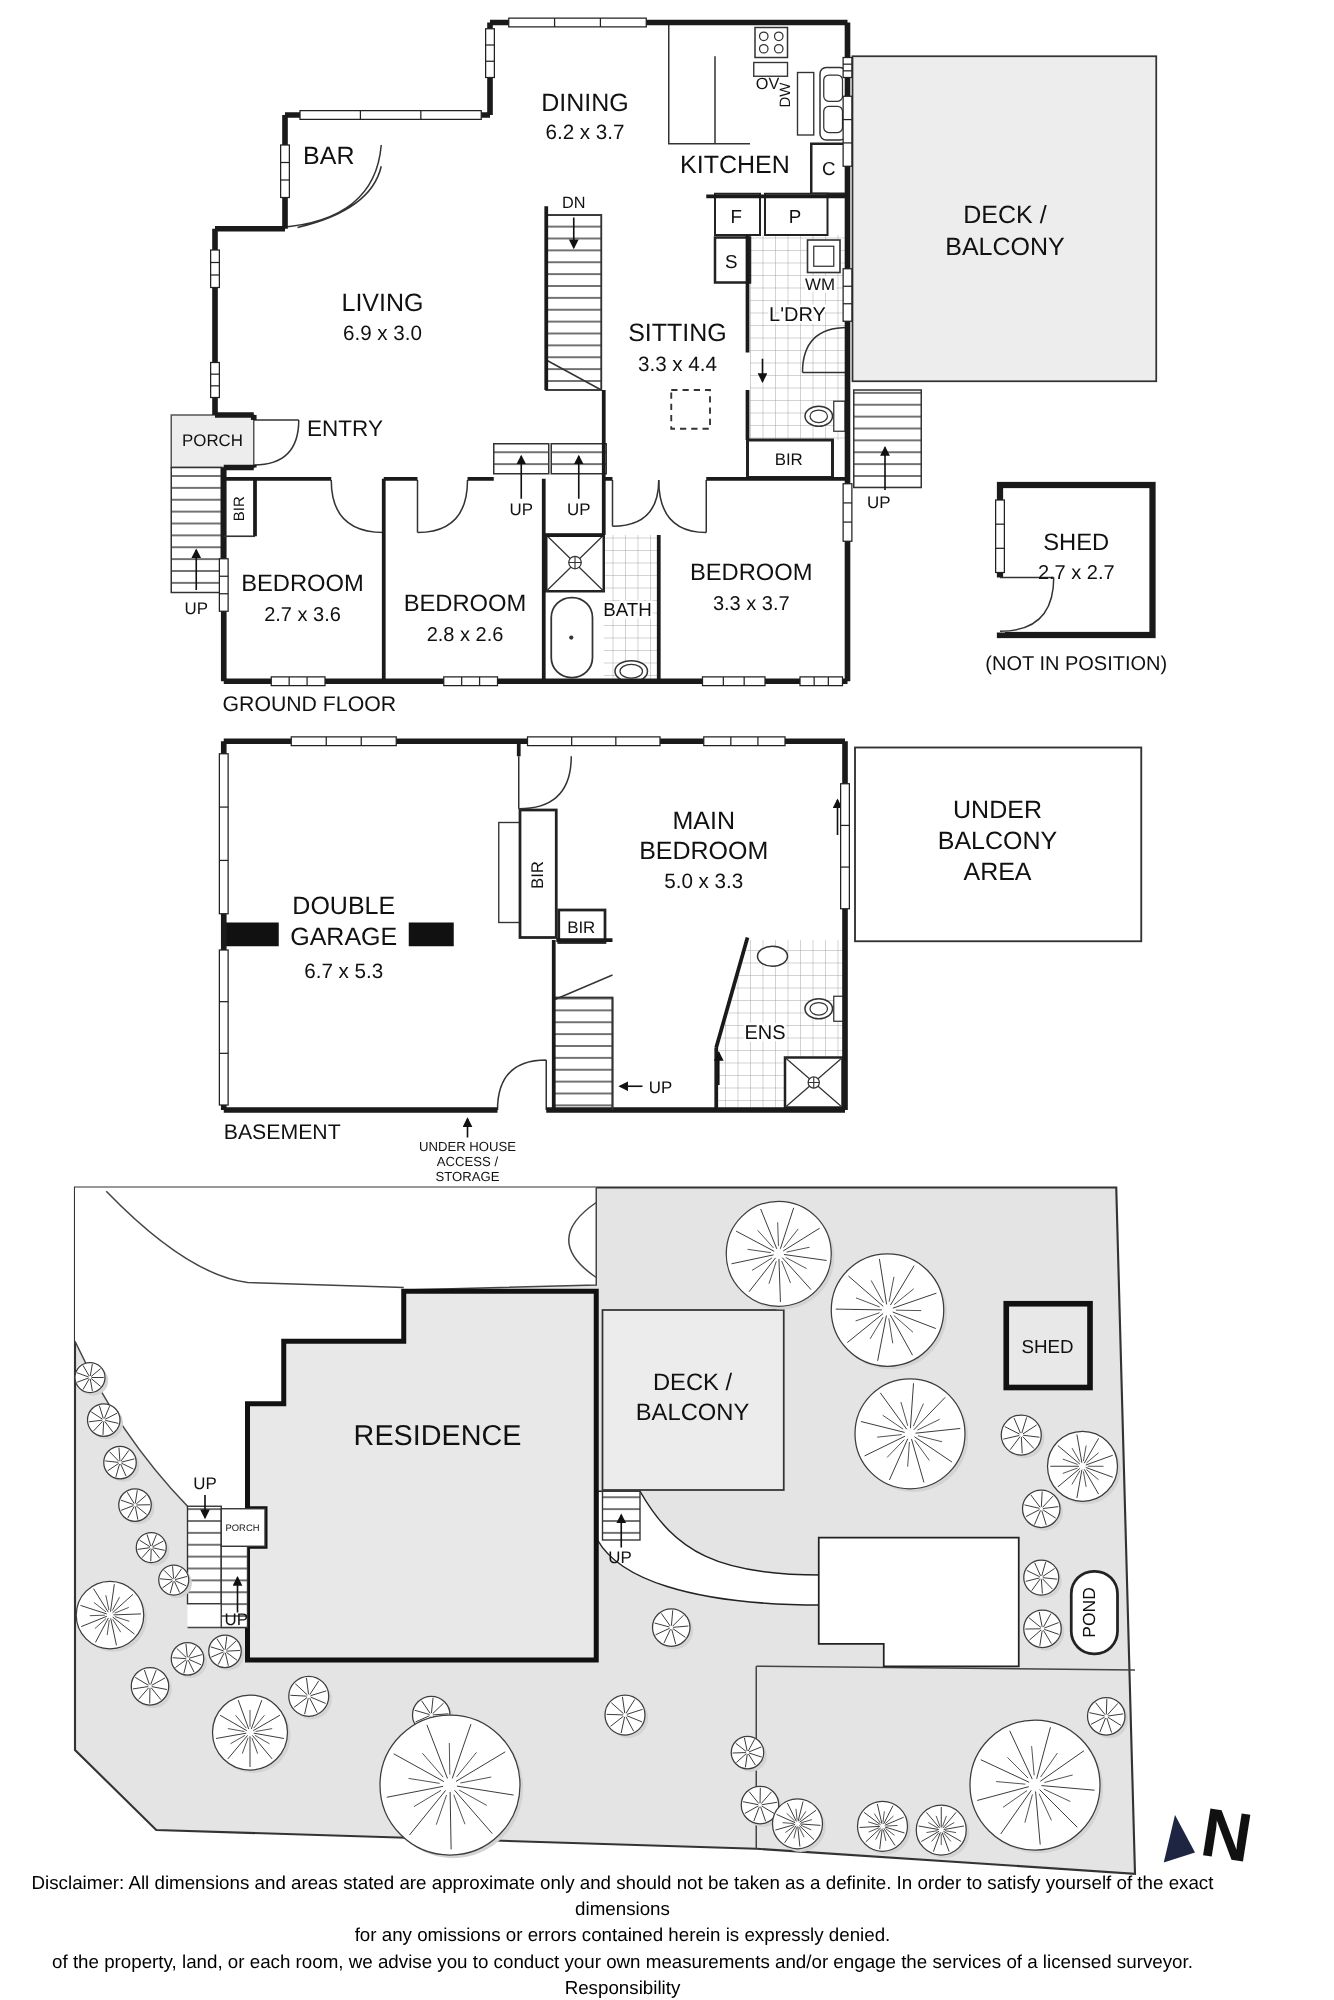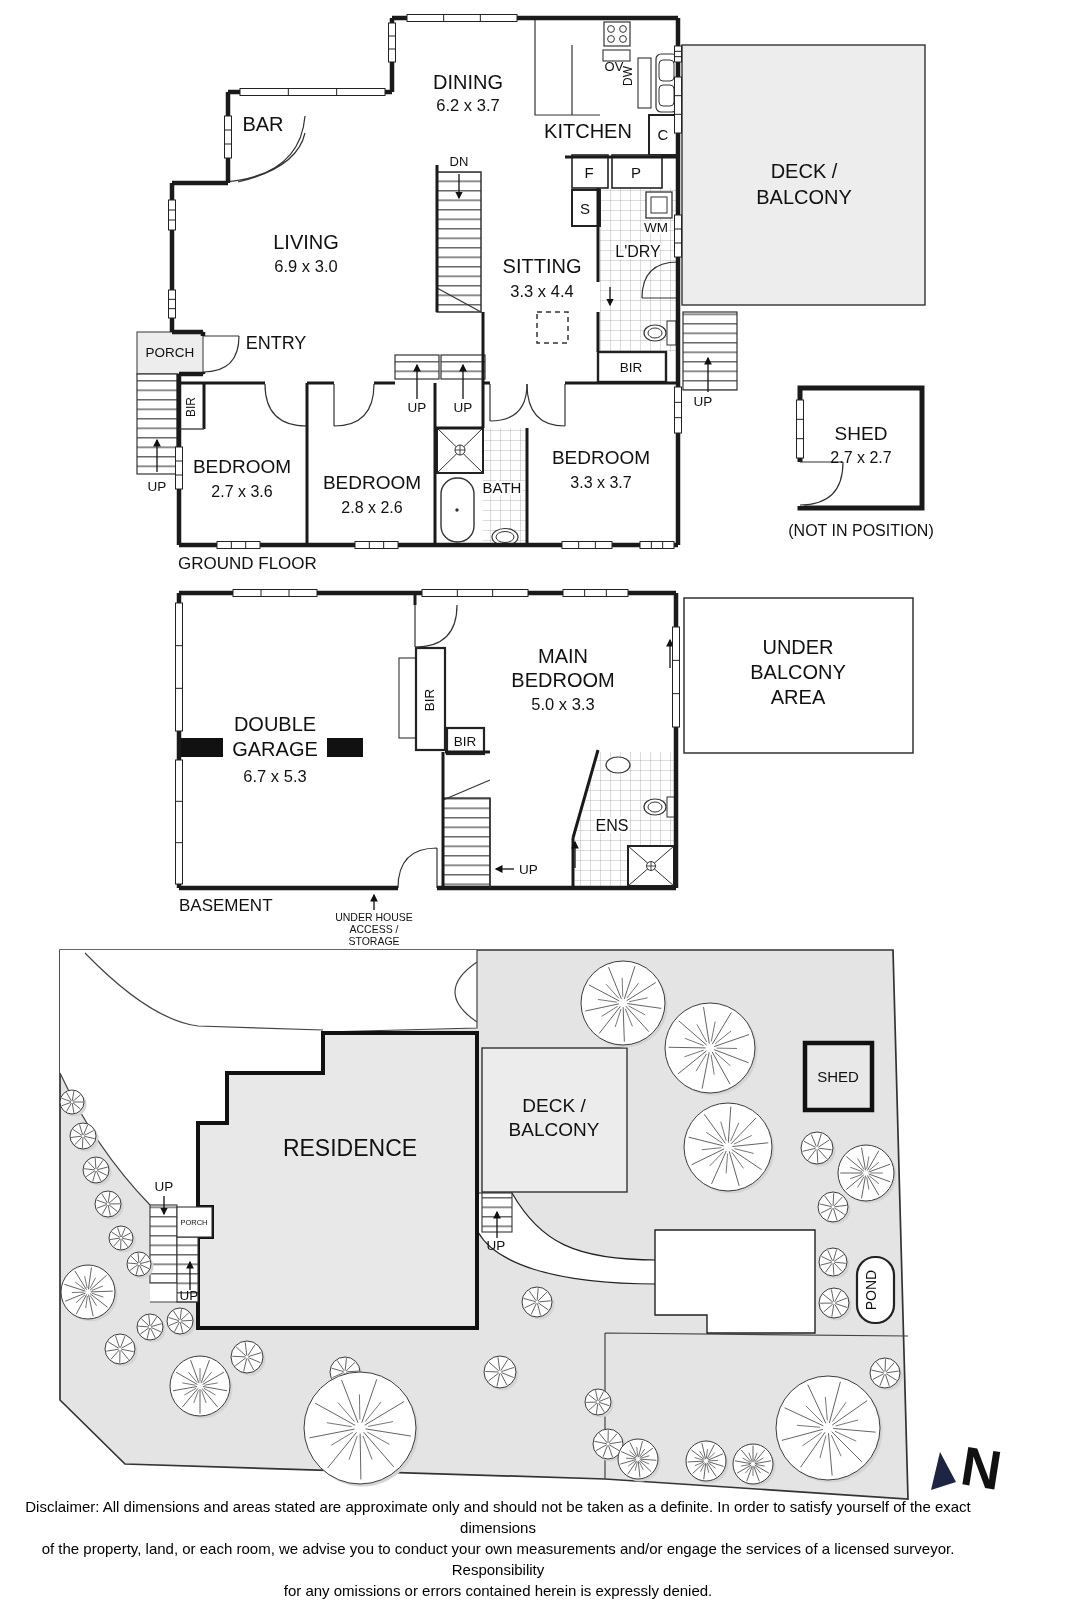--- a/index.html
+++ b/index.html
@@ -891,15 +891,15 @@
       <g>
         <rect x="672.5" y="627" width="7" height="100" fill="#fff" stroke="#222" stroke-width="1"></rect>
         <line x1="672.5" y1="660.3333333333334" x2="679.5" y2="660.3333333333334" stroke="#222" stroke-width="1"></line>
         <line x1="672.5" y1="693.6666666666666" x2="679.5" y2="693.6666666666666" stroke="#222" stroke-width="1"></line>
       </g>
     </g>
 </svg>
 
 <div id="disclaimer">
   <span style="display:block">Disclaimer: All dimensions and areas stated are approximate only and should not be taken as a definite. In order to satisfy yourself of the exact dimensions</span>
+  <span style="display:block">for any omissions or errors contained herein is expressly denied.</span>
   <span style="display:block">of the property, land, or each room, we advise you to conduct your own measurements and/or engage the services of a licensed surveyor. Responsibility</span>
-  <span style="display:block">for any omissions or errors contained herein is expressly denied.</span>
 </div>
 
 </body></html>

